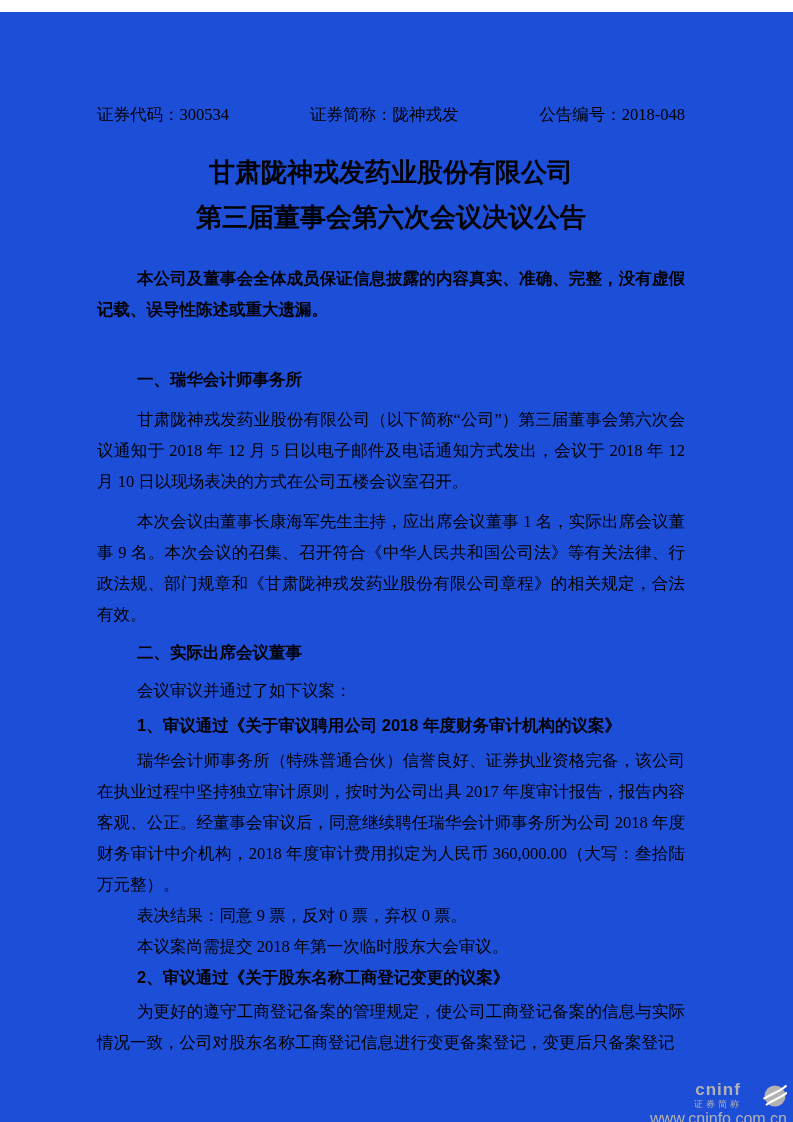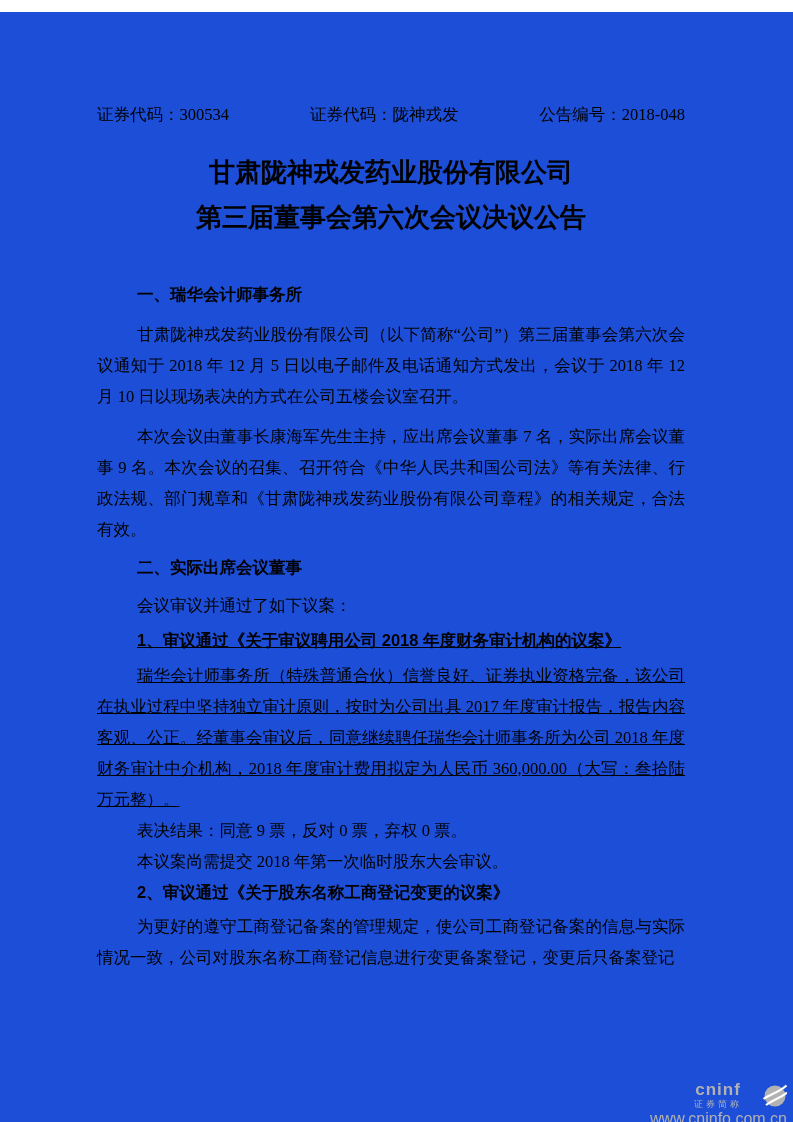--- a/index.html
+++ b/index.html
@@ -64,21 +64,21 @@
   .sec-heading-2 { margin-top: 7px; }
 
   .para {
     font-size: 16.5px;
     line-height: 31px;
     text-indent: 40px;
     text-align: justify;
   }
   .mt-9 { margin-top: 9px; }
   .mt-7 { margin-top: 7px; }
-  .mt-4 { margin-top: 4px; text-decoration: underline; }
+  .mt-4 { margin-top: 4px; }
   .mt-3 { margin-top: 3px; }
 
   .item-title {
     font-family: "Liberation Sans", "DejaVu Sans", sans-serif;
     font-weight: 700;
     font-size: 16.5px;
     line-height: 31px;
     text-indent: 40px;
   }
 
@@ -125,35 +125,36 @@
   .wm-icon { display: block; }
 </style>
 </head>
 <body>
 
 <div class="page">
   <div class="content">
 
     <div class="doc-header">
       <span>证券代码：300534</span>
-      <span>证券代码：陇神戎发</span>
+      <span>证券简称：陇神戎发</span>
       <span>公告编号：2018-048</span>
     </div>
 
     <h1 class="doc-title">
       <span class="title-line">甘肃陇神戎发药业股份有限公司</span>
       <span class="title-line">第三届董事会第六次会议决议公告</span>
     </h1>
 
+    <p class="disclaimer">本公司及董事会全体成员保证信息披露的内容真实、准确、完整，没有虚假记载、误导性陈述或重大遗漏。</p>
 
     <h2 class="sec-heading sec-heading-1">一、瑞华会计师事务所</h2>
 
     <p class="para mt-9">甘肃陇神戎发药业股份有限公司（以下简称“公司”）第三届董事会第六次会议通知于 2018 年 12 月 5 日以电子邮件及电话通知方式发出，会议于 2018 年 12 月 10 日以现场表决的方式在公司五楼会议室召开。</p>
 
-    <p class="para mt-9">本次会议由董事长康海军先生主持，应出席会议董事 7 名，实际出席会议董事 9 名。本次会议的召集、召开符合《中华人民共和国公司法》等有关法律、行政法规、部门规章和《甘肃陇神戎发药业股份有限公司章程》的相关规定，合法有效。</p>
+    <p class="para mt-9">本次会议由董事长康海军先生主持，应出席会议董事 1 名，实际出席会议董事 9 名。本次会议的召集、召开符合《中华人民共和国公司法》等有关法律、行政法规、部门规章和《甘肃陇神戎发药业股份有限公司章程》的相关规定，合法有效。</p>
 
     <h2 class="sec-heading sec-heading-2">二、实际出席会议董事</h2>
 
     <p class="para mt-7">会议审议并通过了如下议案：</p>
 
     <p class="item-title mt-4">1、审议通过《关于审议聘用公司 2018 年度财务审计机构的议案》</p>
 
     <p class="para mt-4">瑞华会计师事务所（特殊普通合伙）信誉良好、证券执业资格完备，该公司在执业过程中坚持独立审计原则，按时为公司出具 2017 年度审计报告，报告内容客观、公正。经董事会审议后，同意继续聘任瑞华会计师事务所为公司 2018 年度财务审计中介机构，2018 年度审计费用拟定为人民币 360,000.00（大写：叁拾陆万元整）。</p>
 
     <p class="para">表决结果：同意 9 票，反对 0 票，弃权 0 票。</p>

